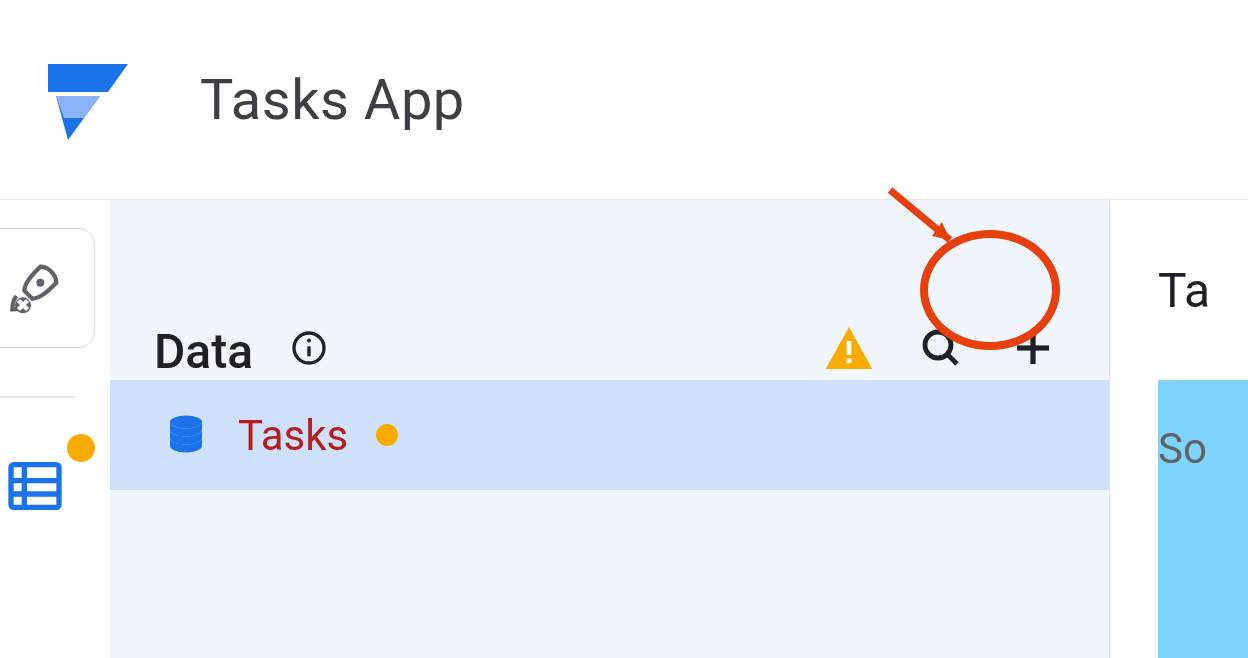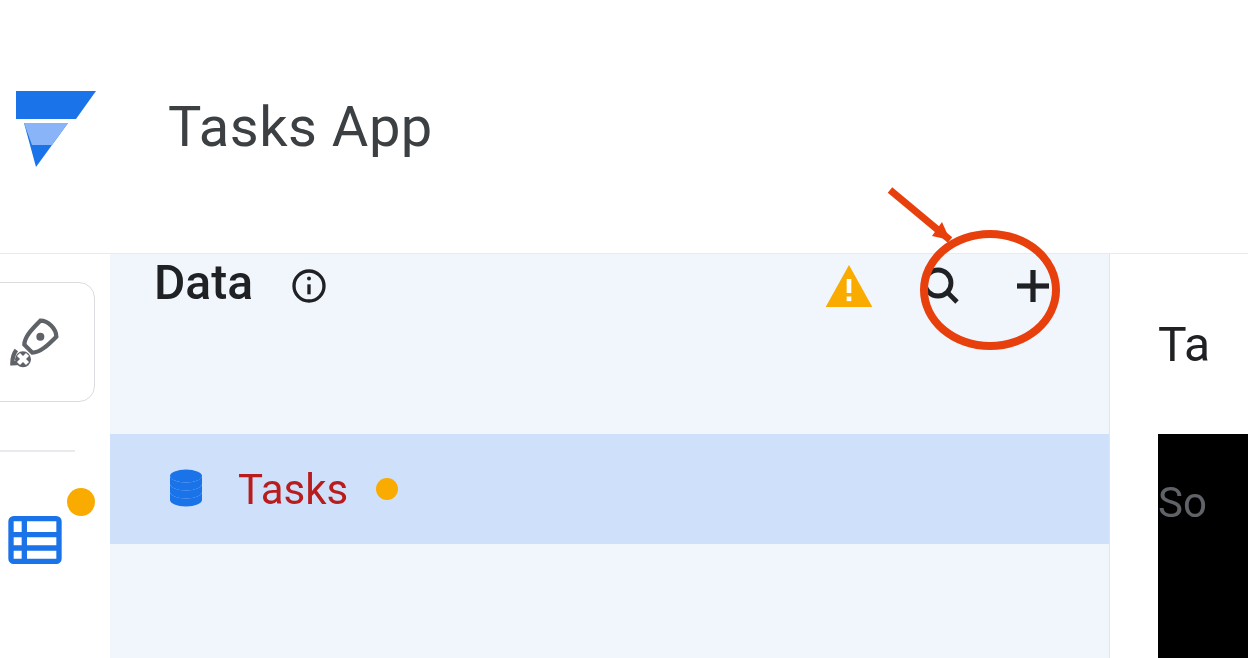--- a/index.html
+++ b/index.html
@@ -1,48 +1,48 @@
 <!DOCTYPE html>
 <html><head>
 <meta charset="utf-8">
 <style>
   html,body{margin:0;padding:0;width:1248px;height:658px;font-family:"Google Sans","Segoe UI",Roboto,Arial,sans-serif;background:#fff;color:#202124;overflow:hidden}
   *{box-sizing:border-box}
 
   
-  .topbar{display:flex;align-items:center;height:254px;border-bottom:1px solid #e8eaed}
+  .topbar{display:flex;align-items:center;height:200px;padding-left:32px;border-bottom:1px solid #e8eaed}
   .logo{width:112px;height:96px;margin-right:56px;display:flex;align-items:center;justify-content:center}
   .app-title{font-size:56px;letter-spacing:.5px;color:#3c4043;font-weight:400}
 
   
   .main{display:flex;height:458px}
 
   
   .rail{width:150px;flex:0 0 150px;display:flex;flex-direction:column;align-items:center;padding-top:28px;gap:48px;margin-left:-40px}
   .rail-btn{width:120px;height:120px;border:1px solid #dadce0;border-radius:16px;display:flex;align-items:center;justify-content:center;background:#fff}
   .rail-sep{width:80px;height:2px;background:#e8eaed;border:0;margin:0}
   .rail-icon-wrap{position:relative;width:80px;height:80px;display:flex;align-items:center;justify-content:center}
   .rail-badge{position:absolute;top:-12px;right:-20px;width:28px;height:28px;border-radius:50%;background:#f9ab00}
 
   
   .panel{flex:0 0 1000px;background:#f1f6fd;border-right:1px solid #e0e6ef;display:flex;flex-direction:column}
-  .panel-head{display:flex;align-items:flex-start;height:180px;padding:0 44px}
+  .panel-head{display:flex;align-items:flex-end;height:180px;padding:0 44px}
   .panel-title{font-size:48px;font-weight:500;color:#202124;margin-right:20px}
   .spacer{flex:1}
   .head-ico{display:flex;align-items:center;justify-content:center;width:64px;height:64px;margin-left:28px;cursor:pointer}
 
   .table-list{display:flex;flex-direction:column}
   .table-row{display:flex;align-items:center;height:110px;background:#cfe0fb;padding-left:52px;gap:28px;cursor:pointer}
   .table-name{font-size:42px;color:#b91c1c}
   .dot{width:22px;height:22px;border-radius:50%;background:#f9ab00}
 
   
   .right-strip{flex:1;display:flex;flex-direction:column;padding-left:48px}
   .right-top{height:180px;display:flex;align-items:center;font-size:48px;color:#202124}
-  .right-body{flex:1;background:#000000;padding:44px 0 0 0;font-size:42px;color:#5f6368}
+  .right-body{flex:1;background:#7dd3fc;padding:44px 0 0 0;font-size:42px;color:#5f6368}
 
   
   .annot-circle{position:absolute;border:8px solid #e8400c;border-radius:50%;width:140px;height:120px;pointer-events:none}
   .annot-arrow{position:absolute;pointer-events:none}
 
   svg{display:block}
 </style>
 </head>
 <body>
 

